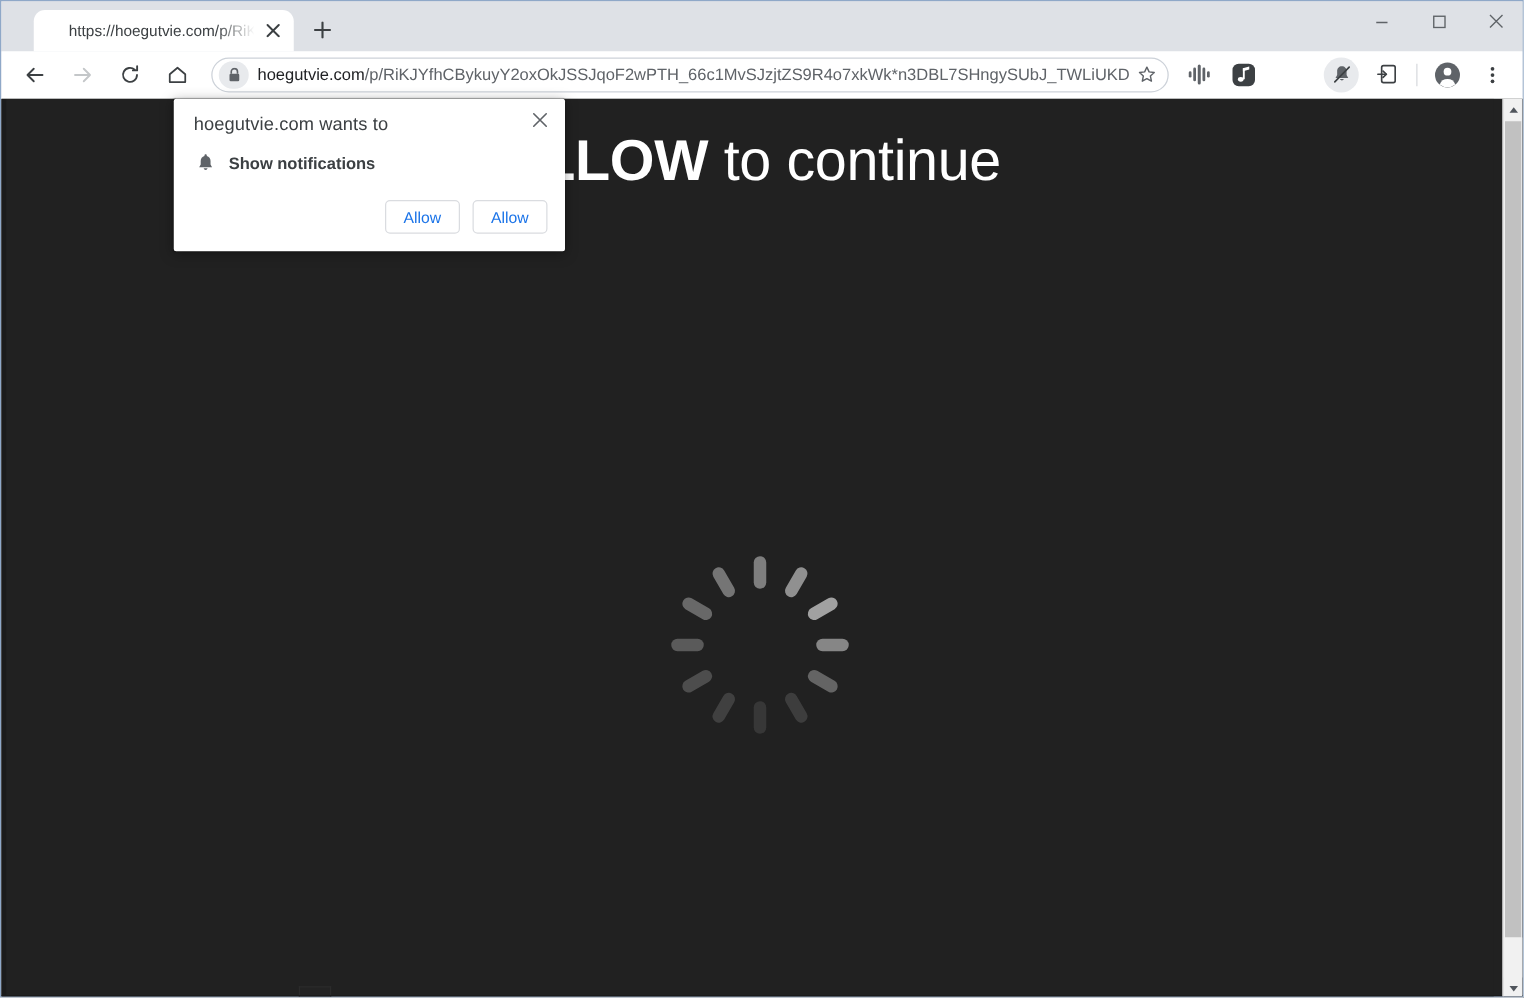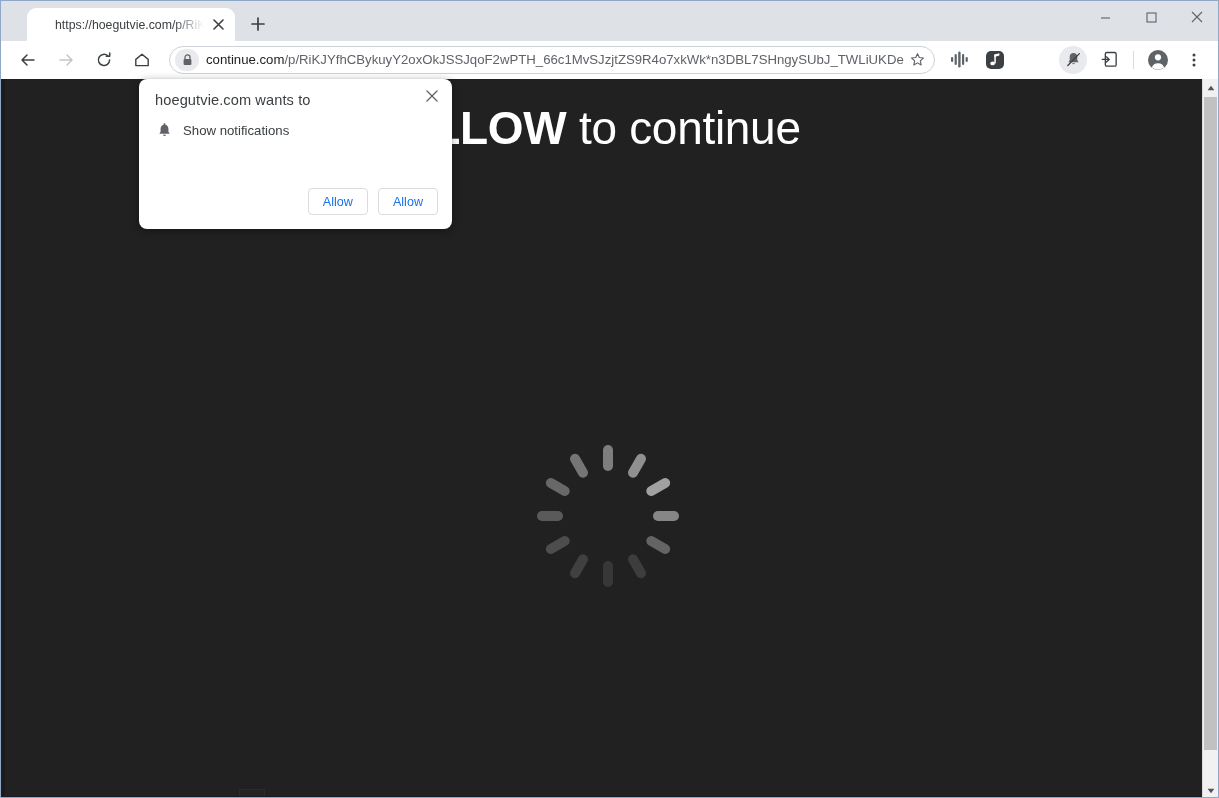--- a/index.html
+++ b/index.html
@@ -178,39 +178,40 @@
     border-radius: 5px;
     background: #ffffff;
     transform-origin: 5px 71px;
     display: block;
   }
 
   
   .bubble {
     position: absolute;
     left: 138px; top: 78px;
-    width: 313px; height: 150px;
-    background: #ffffff;
-    border-radius: 8px;
+    width: 313px; height: 122px;
+    background: #ffffff;
+    border-radius: 2px;
     box-shadow: 0 2px 10px rgba(0,0,0,.35), 0 0 1px rgba(0,0,0,.3);
   }
   .bubble-title {
     position: absolute; left: 16px; top: 13px;
     font-size: 14.6px; color: #3c4043;
     letter-spacing: .1px;
   }
   .bubble-close {
     position: absolute; right: 8px; top: 5px;
     width: 24px; height: 24px;
     display: flex; align-items: center; justify-content: center;
   }
   .bubble-perm {
     position: absolute; left: 16px; top: 41px;
     display: flex; align-items: center;
     height: 20px;
+    font-weight: bold;
   }
   .bell-ico {
     width: 18px; height: 18px;
     display: flex; align-items: center; justify-content: center;
     margin-right: 10px;
   }
   .bubble-perm-label {
     font-size: 13.2px; color: #3c4043;
   }
   .bubble-actions {
@@ -344,21 +345,21 @@
     </div>
 
     <div class="omnibox">
       <span class="lockwrap">
         <svg width="11" height="12" viewBox="0 0 11 12" aria-hidden="true">
           <path d="M3 5 V3.4 A2.5 2.5 0 0 1 8 3.4 V5" fill="none" stroke="#5f6368" stroke-width="1.3"></path>
           <rect x="1.6" y="5" width="7.8" height="6" rx="1" fill="#5f6368"></rect>
         </svg>
       </span>
       <span class="url">
-        <b>continue.com</b><span>/p/RiKJYfhCBykuyY2oxOkJSSJqoF2wPTH_66c1MvSJzjtZS9R4o7xkWk*n3DBL7SHngySUbJ_TWLiUKDeSiHvaRi5eo3b</span>
+        <b>hoegutvie.com</b><span>/p/RiKJYfhCBykuyY2oxOkJSSJqoF2wPTH_66c1MvSJzjtZS9R4o7xkWk*n3DBL7SHngySUbJ_TWLiUKDeSiHvaRi5eo3b</span>
       </span>
       <span class="star">
         <svg width="15" height="15" viewBox="0 0 16 16" aria-hidden="true">
           <path d="M8 1.8 L9.9 5.9 L14.3 6.4 L11 9.4 L11.9 13.8 L8 11.6 L4.1 13.8 L5 9.4 L1.7 6.4 L6.1 5.9 Z" fill="none" stroke="#5f6368" stroke-width="1.2" stroke-linejoin="round"></path>
         </svg>
       </span>
     </div>
 
     <div class="tbicon">
       <svg width="19" height="19" viewBox="0 0 19 19" aria-hidden="true">

